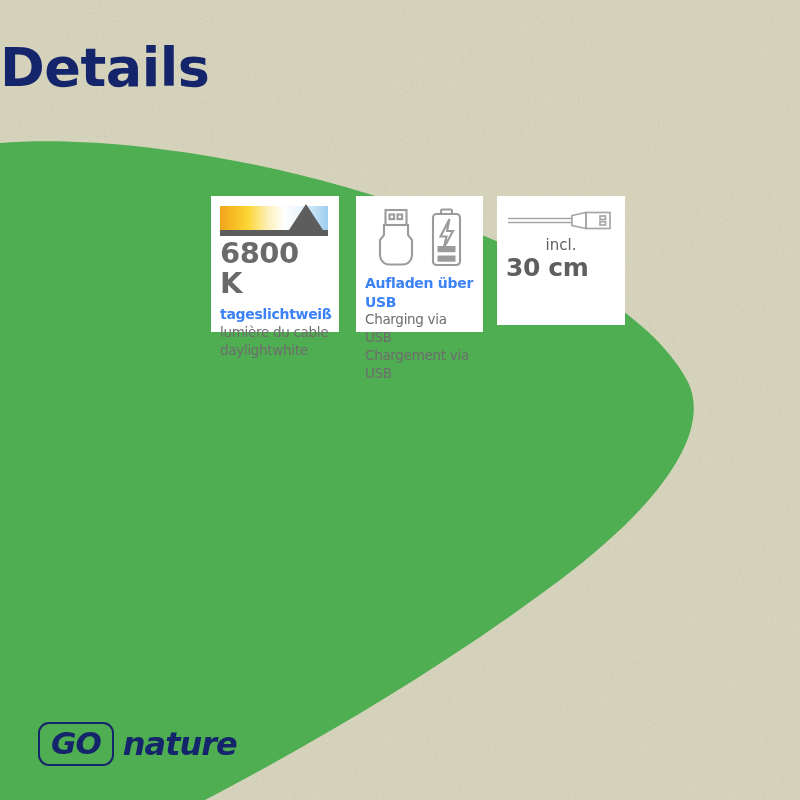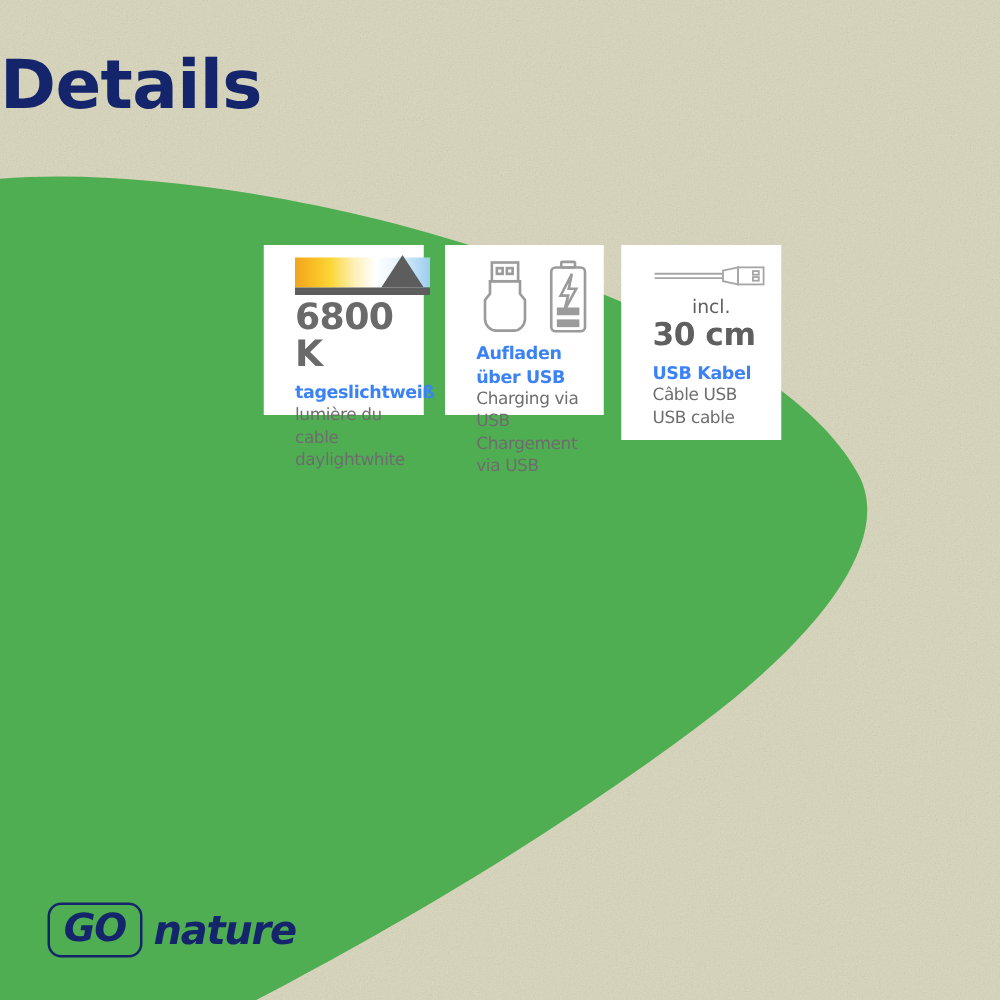--- a/index.html
+++ b/index.html
@@ -32,23 +32,23 @@
 
   
   .cards { position:absolute; z-index:6; top:196px; left:211px; }
   .card {
     position:absolute;
     background:#ffffff;
     top:0;
   }
   .card-1 { left:0px;   width:128px; height:136px; }
   .card-2 { left:145px; width:127px; height:136px; }
-  .card-3 { left:286px; width:128px; height:156px; }
-
-  .card-inner { padding:10px 9px 0 25px; height:100%; }
+  .card-3 { left:286px; width:128px; height:129px; }
+
+  .card-inner { padding:10px 9px 0 9px; height:100%; }
 
   
   .grad-wrap { position:relative; width:108px; height:30px; margin-bottom:3px; }
   .grad-bar {
     position:absolute; left:0; top:0; width:108px; height:24px;
     background:linear-gradient(to right,#f0a41e 0%,#f7b722 10%,#fbd634 26%,#fdf0b8 44%,#ffffff 60%,#eaf5fd 74%,#b9dcf4 90%,#9ccdee 100%);
   }
   .grad-base {
     position:absolute; left:0; top:24px; width:108px; height:6px;
     background:#5d5d5d;
@@ -209,25 +209,20 @@
             <line x1="2" y1="11.5" x2="66" y2="11.5"></line>
             <path d="M 66,4.5 L 80,1.5 L 80,17.5 L 66,14.5 Z"></path>
             <rect x="80" y="1.5" width="24" height="16"></rect>
             <rect x="94" y="5" width="5.5" height="3.4"></rect>
             <rect x="94" y="10.6" width="5.5" height="3.4"></rect>
           </g>
         </svg>
       </div>
       <div class="incl">incl.</div>
       <div class="cm">30 cm</div>
-      <div class="txt-block-3">
-        <div class="line-bold">USB Kabel</div>
-        <div class="line-reg">Câble USB</div>
-        <div class="line-reg">USB cable</div>
-      </div>
     </div>
   </div>
 
 </div>
 
 <div class="logo">
   <div class="logo-box">
     <span class="logo-go">GO</span>
   </div>
   <span class="logo-word">nature</span>

